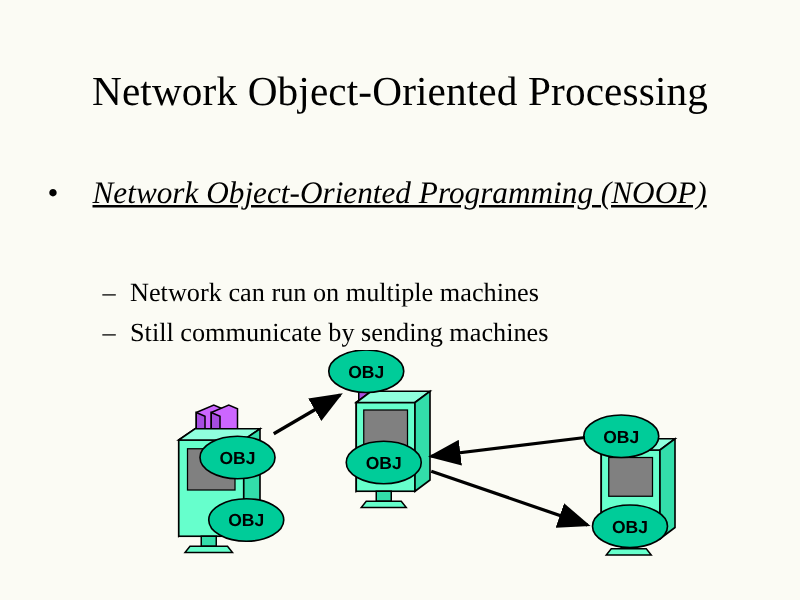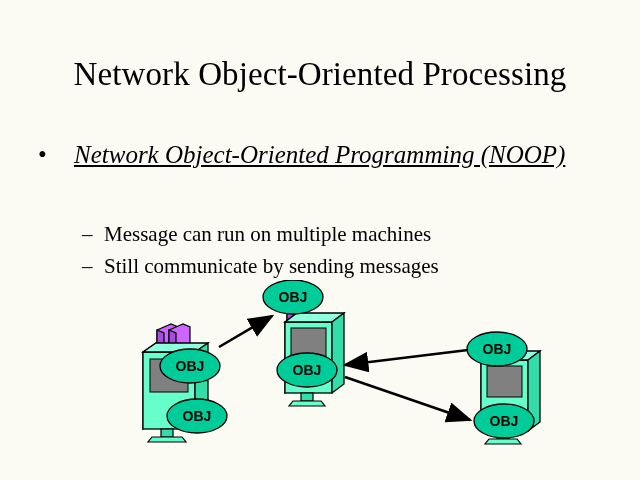--- a/index.html
+++ b/index.html
@@ -100,26 +100,26 @@
 
   <div class="title">Network Object-Oriented Processing</div>
 
   <div class="bullet1">
     <span class="dot">•</span>
     <span class="txt">Network Object-Oriented Programming (NOOP)</span>
   </div>
 
   <div class="sub" id="sub1">
     <span class="dash">–</span>
-    <span class="txt">Message can run on multiple machines</span>
+    <span class="txt">Network can run on multiple machines</span>
   </div>
 
   <div class="sub" id="sub2">
     <span class="dash">–</span>
-    <span class="txt">Still communicate by sending messages</span>
+    <span class="txt">Still communicate by sending machines</span>
   </div>
 
   <div class="diagram">
     <svg width="640" height="200" viewBox="0 0 640 200">
 
       <g>
         <polygon points="157,50 171,44 178,47 178,84 164,90 157,87" fill="#cc66ff" stroke="#000" stroke-width="1.2"></polygon>
         <polygon points="157,50 164,53 164,90 157,87" fill="#a64de0" stroke="#000" stroke-width="1.2"></polygon>
         <polygon points="169,50 183,44 190,47 190,84 176,90 169,87" fill="#cc66ff" stroke="#000" stroke-width="1.2"></polygon>
         <polygon points="169,50 176,53 176,90 169,87" fill="#a64de0" stroke="#000" stroke-width="1.2"></polygon>

